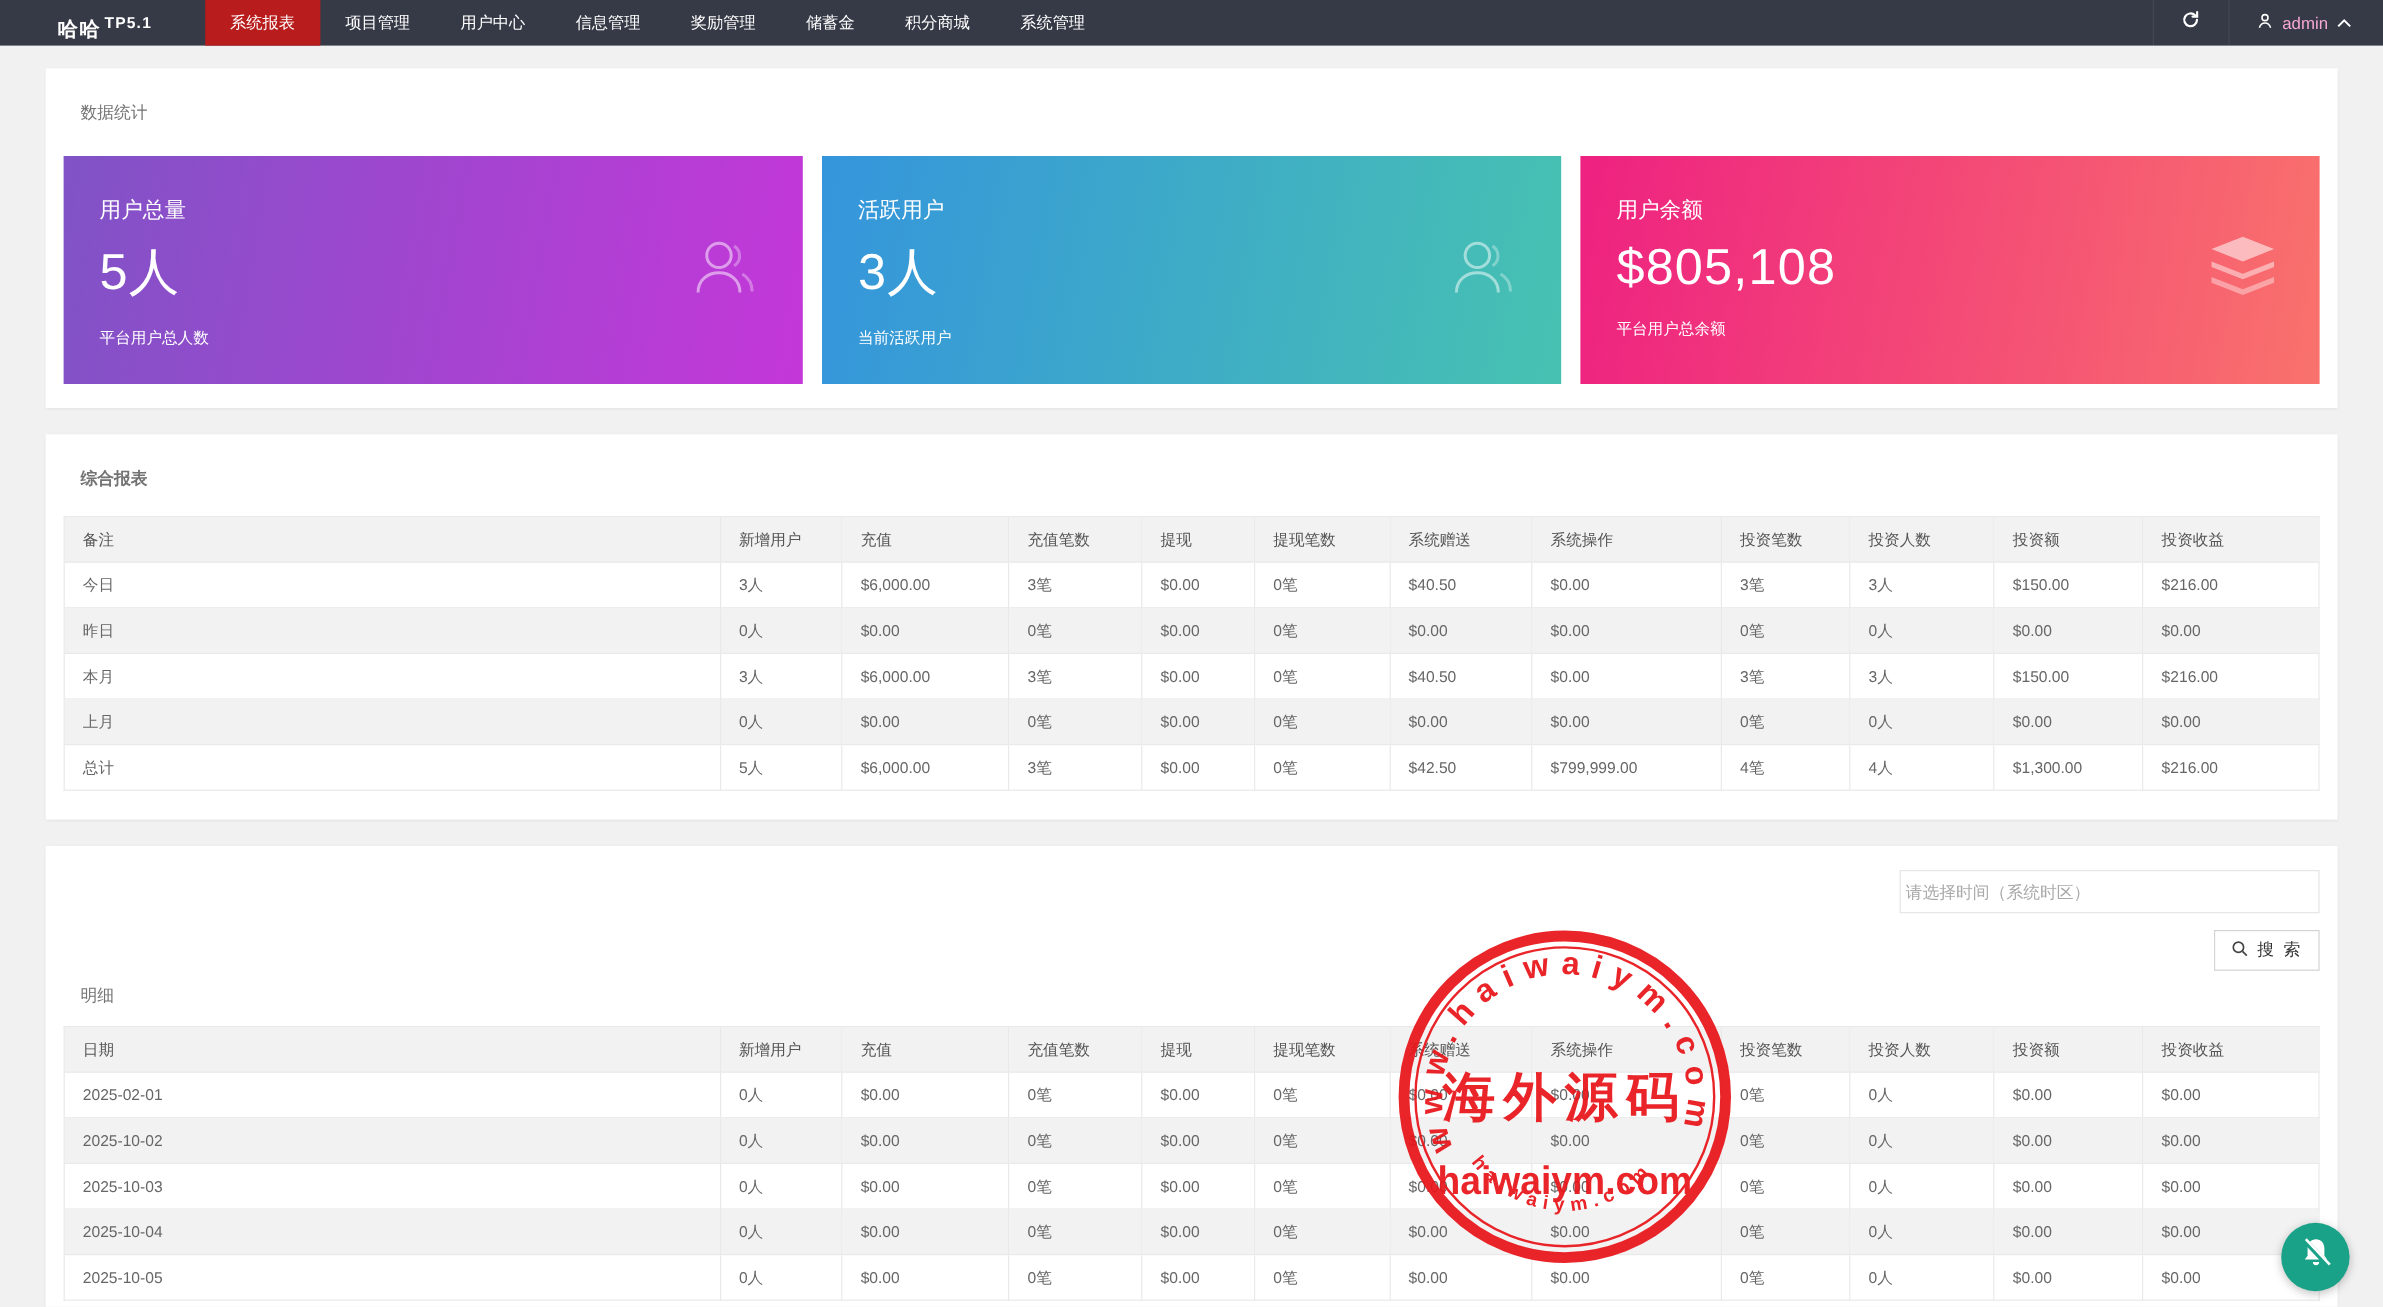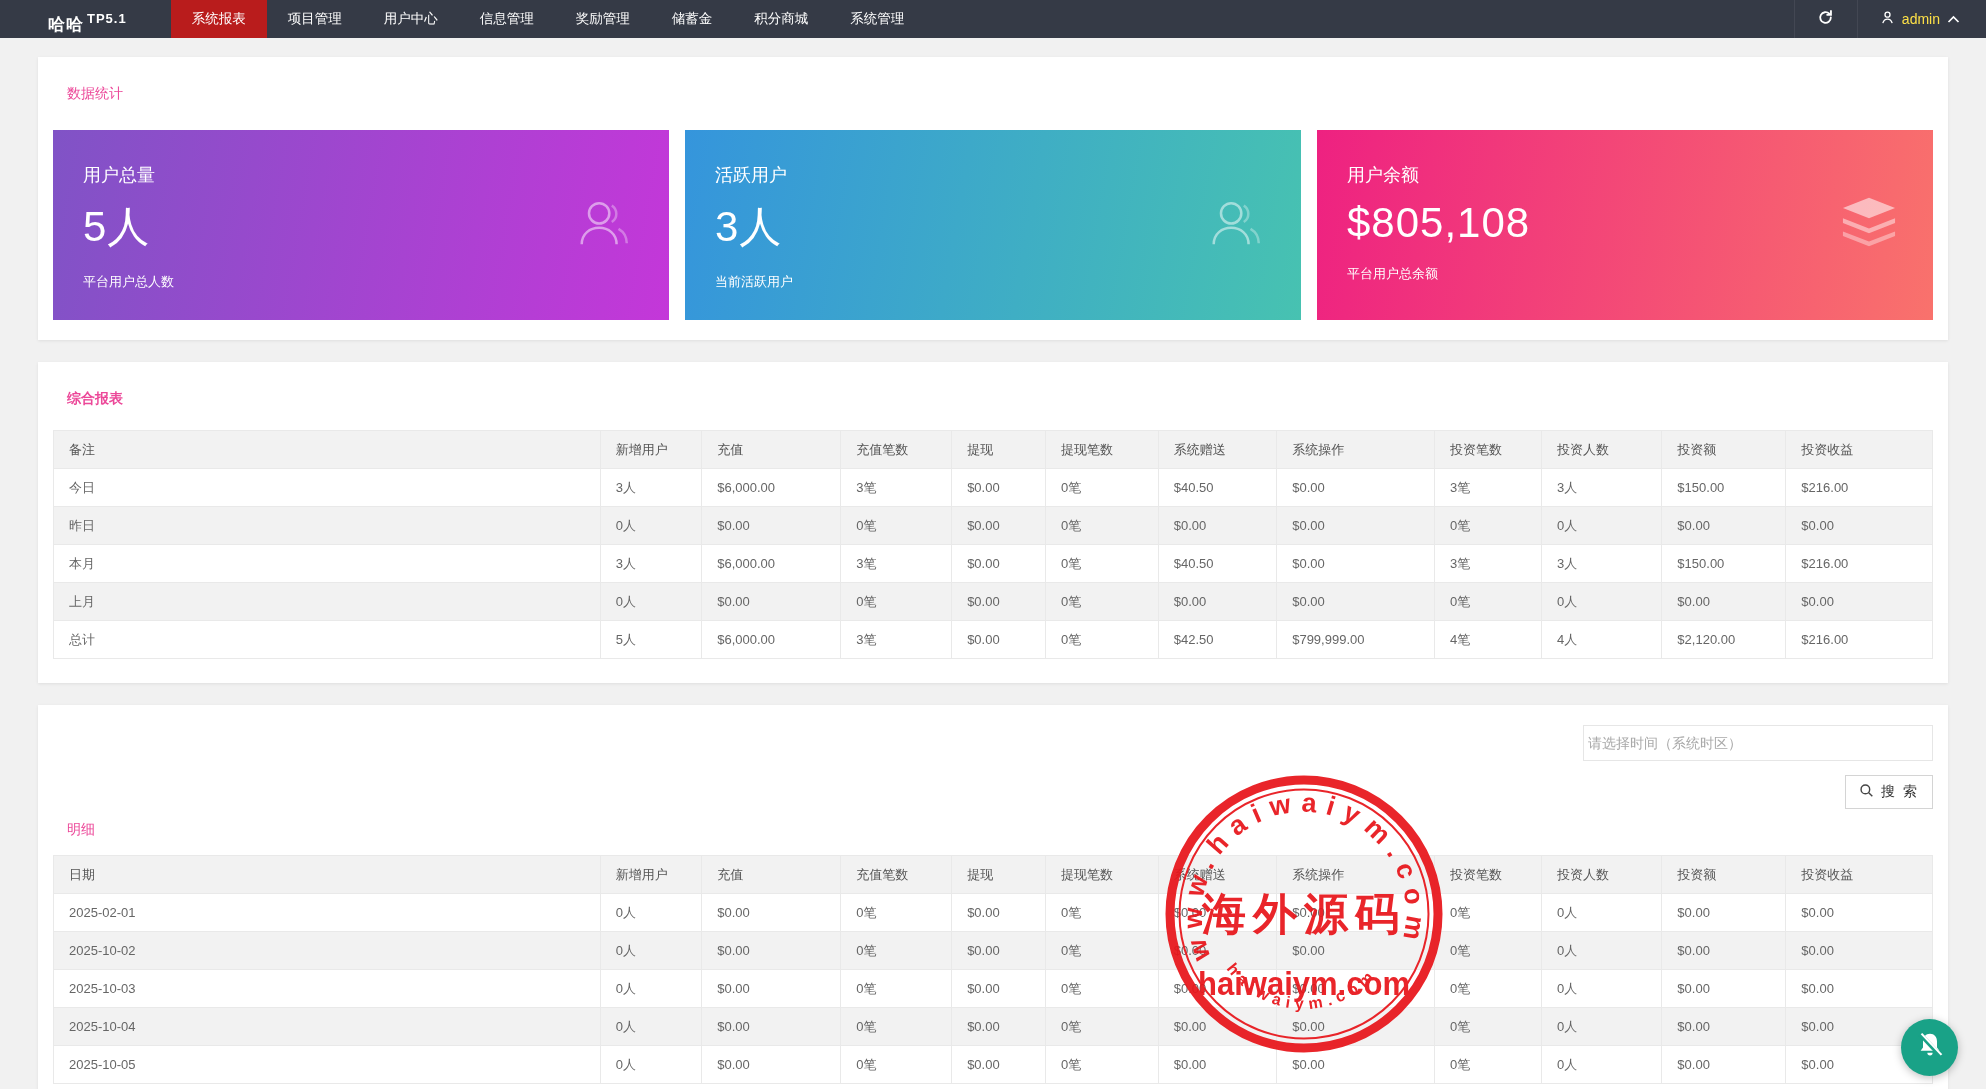--- a/index.html
+++ b/index.html
@@ -13,25 +13,25 @@
   
   .navbar { height:38px; background:#353a46; display:flex; align-items:stretch; }
   .logo { color:#fff; line-height:38px; padding:0 44px 0 48px; font-size:17px; font-weight:bold; letter-spacing:1px; white-space:nowrap;}
   .logo sup { font-size:13px; margin-left:3px; font-weight:bold; }
   .nav-items { display:flex; align-items:stretch; }
   .nav-item { line-height:38px; padding:0 21px; font-size:13.5px; color:#fff; cursor:pointer; white-space:nowrap; }
   .nav-item.active { background:#009688; }
   .nav-right { margin-left:auto; display:flex; align-items:stretch; }
   .nav-refresh { width:64px; display:flex; align-items:center; justify-content:center;
     border-left:1px solid rgba(255,255,255,.07); border-right:1px solid rgba(255,255,255,.07); cursor:pointer; }
-  .nav-user { display:flex; align-items:center; gap:7px; padding:0 26px 0 22px; color:#fde047; font-size:14px; cursor:pointer; }
+  .nav-user { display:flex; align-items:center; gap:7px; padding:0 26px 0 22px; color:#f9a8d4; font-size:14px; cursor:pointer; }
   
   .container { padding:19px 38px 0; }
   .card { background:#fff; box-shadow:0 1px 3px rgba(0,0,0,.08); margin-bottom:22px; }
-  .section-title { font-size:14px; color:#ec4899; padding-left:14px; }
+  .section-title { font-size:14px; color:#737373; padding-left:14px; }
   
   .card-stats { padding:28px 15px 20px; }
   .card-stats .section-title { margin-bottom:27px; }
   .stat-row { display:flex; gap:16px; padding:0 0; }
   .stat-box { flex:1; height:190px; position:relative; color:#fff; padding:33px 30px; overflow:hidden; }
   .stat-title { font-size:18px; }
   .stat-value { font-size:42px; margin-top:12px; font-weight:500; letter-spacing:1px; }
   .stat-sub { font-size:13px; margin-top:18px; }
   .stat-icon { position:absolute; right:34px; top:50%; transform:translateY(-50%); }
   
@@ -229,21 +229,21 @@
             <td>总计</td>
             <td>5人</td>
             <td>$6,000.00</td>
             <td>3笔</td>
             <td>$0.00</td>
             <td>0笔</td>
             <td>$42.50</td>
             <td>$799,999.00</td>
             <td>4笔</td>
             <td>4人</td>
-            <td>$2,120.00</td>
+            <td>$1,300.00</td>
             <td>$216.00</td>
           </tr>
         </tbody>
       </table>
   </div>
 
   <div class="card card-detail">
     <div class="search-row">
       <input class="search-input" value="" placeholder="请选择时间（系统时区）" style="">
     </div>

